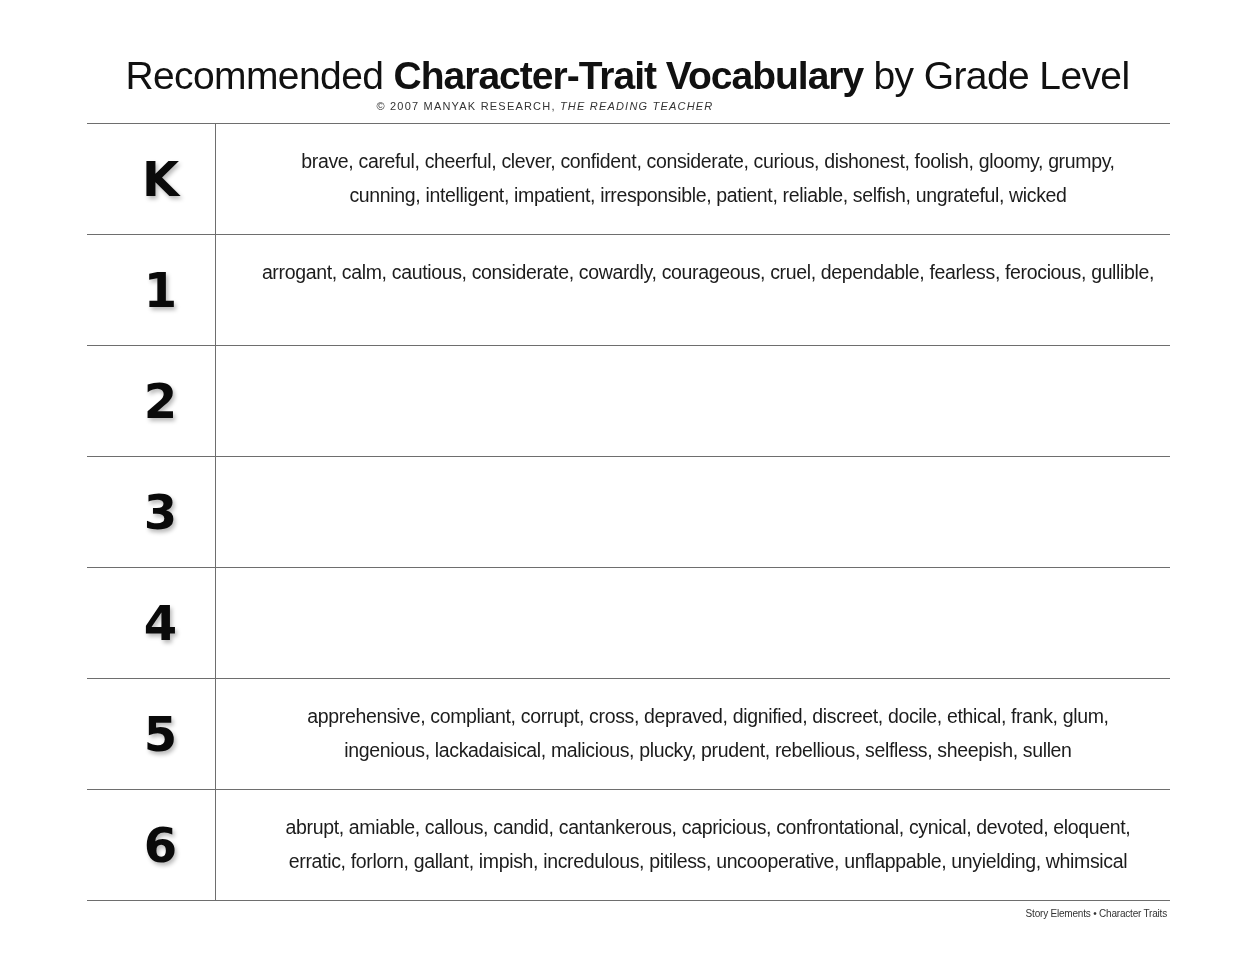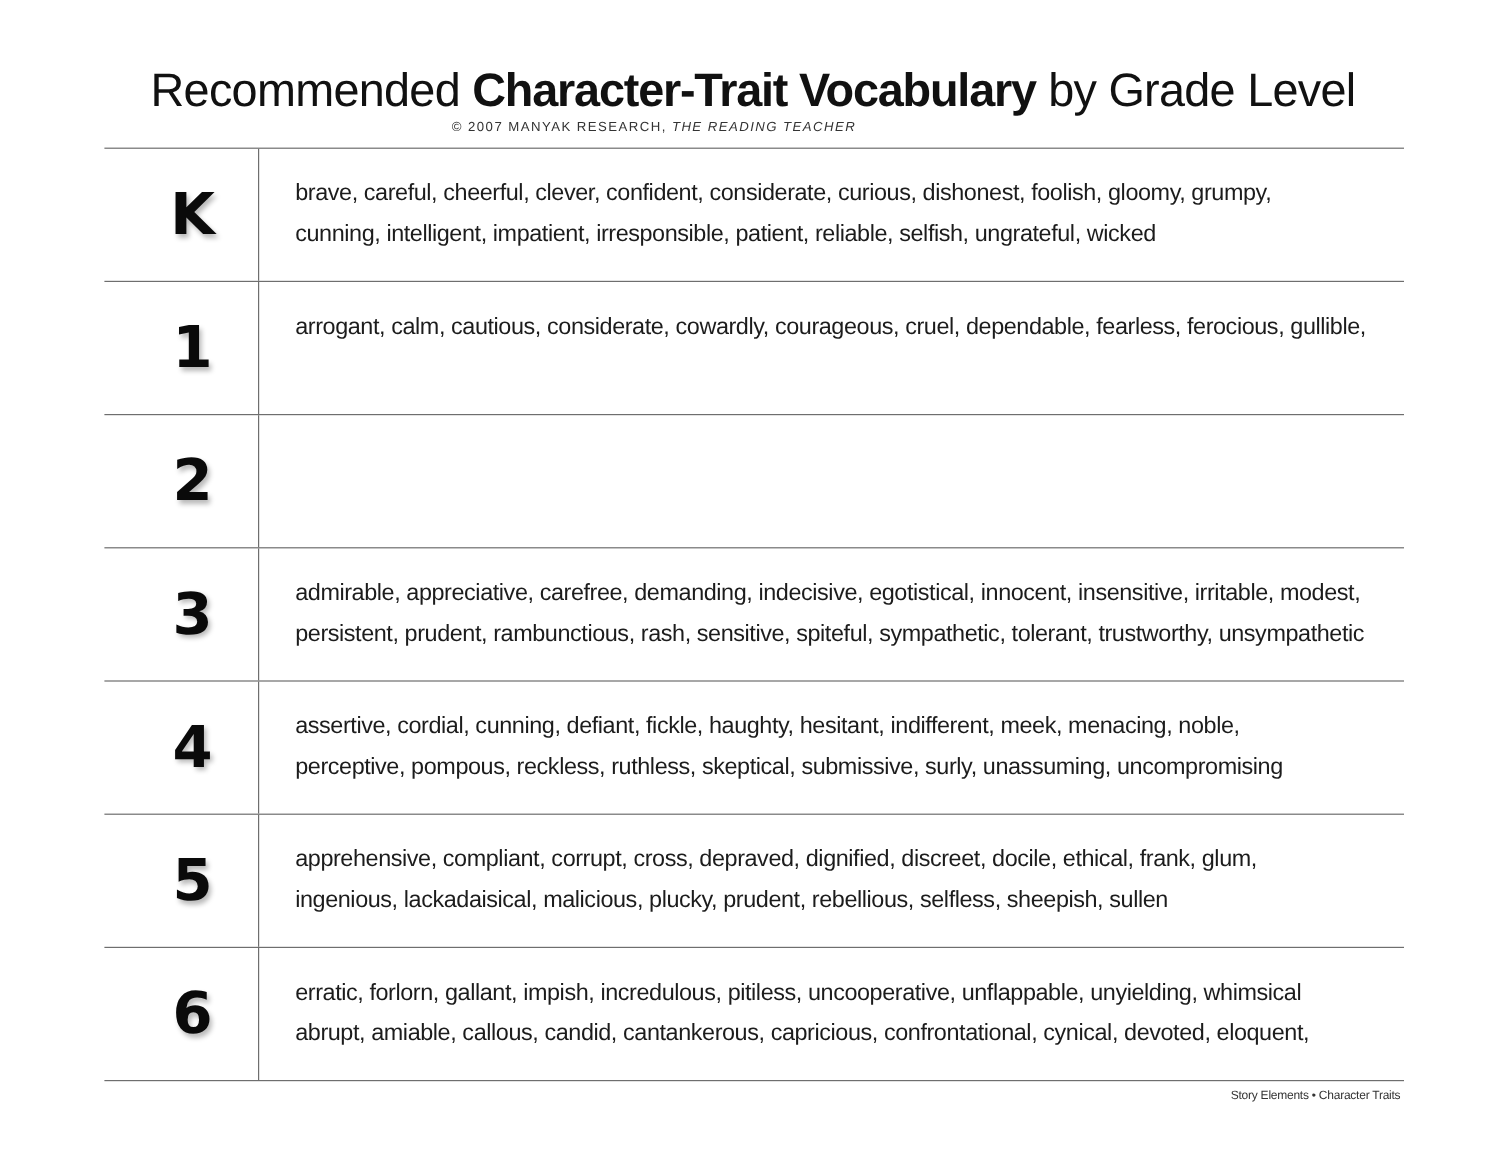--- a/index.html
+++ b/index.html
@@ -77,20 +77,21 @@
       font-size: 48px;
       color: #0a0a0a;
       text-shadow: 2px 3px 4px rgba(0,0,0,0.28);
       letter-spacing: -1px;
     }
     .traits-cell {
       flex: 1;
       padding-left: 30px;
       padding-top: 20px;
       box-sizing: border-box;
+      text-align: center;
     }
     .trait-line {
       font-size: 19.5px;
       line-height: 34px;
       white-space: nowrap;
       color: #1c1c1c;
       letter-spacing: -0.35px;
     }
     .footer {
       position: absolute;
@@ -129,47 +130,39 @@
   </div>
   <div class="row">
     <div class="grade-cell">
       <span class="grade">2</span>
     </div>
   </div>
   <div class="row">
     <div class="grade-cell">
       <span class="grade">3</span>
     </div>
-    <div class="traits-cell">
-      <div class="trait-line">admirable, appreciative, carefree, demanding, indecisive, egotistical, innocent, insensitive, irritable, modest,</div>
-      <div class="trait-line">persistent, prudent, rambunctious, rash, sensitive, spiteful, sympathetic, tolerant, trustworthy, unsympathetic</div>
-    </div>
   </div>
   <div class="row">
     <div class="grade-cell">
       <span class="grade">4</span>
-    </div>
-    <div class="traits-cell">
-      <div class="trait-line">assertive, cordial, cunning, defiant, fickle, haughty, hesitant, indifferent, meek, menacing, noble,</div>
-      <div class="trait-line">perceptive, pompous, reckless, ruthless, skeptical, submissive, surly, unassuming, uncompromising</div>
     </div>
   </div>
   <div class="row">
     <div class="grade-cell">
       <span class="grade">5</span>
     </div>
     <div class="traits-cell">
       <div class="trait-line">apprehensive, compliant, corrupt, cross, depraved, dignified, discreet, docile, ethical, frank, glum,</div>
       <div class="trait-line">ingenious, lackadaisical, malicious, plucky, prudent, rebellious, selfless, sheepish, sullen</div>
     </div>
   </div>
   <div class="row">
     <div class="grade-cell">
       <span class="grade">6</span>
     </div>
     <div class="traits-cell">
+      <div class="trait-line">abrupt, amiable, callous, candid, cantankerous, capricious, confrontational, cynical, devoted, eloquent,</div>
       <div class="trait-line">erratic, forlorn, gallant, impish, incredulous, pitiless, uncooperative, unflappable, unyielding, whimsical</div>
-      <div class="trait-line">abrupt, amiable, callous, candid, cantankerous, capricious, confrontational, cynical, devoted, eloquent,</div>
     </div>
   </div>
 </div>
 
 <div class="footer">Story Elements • Character Traits</div>
 
 </body></html>

